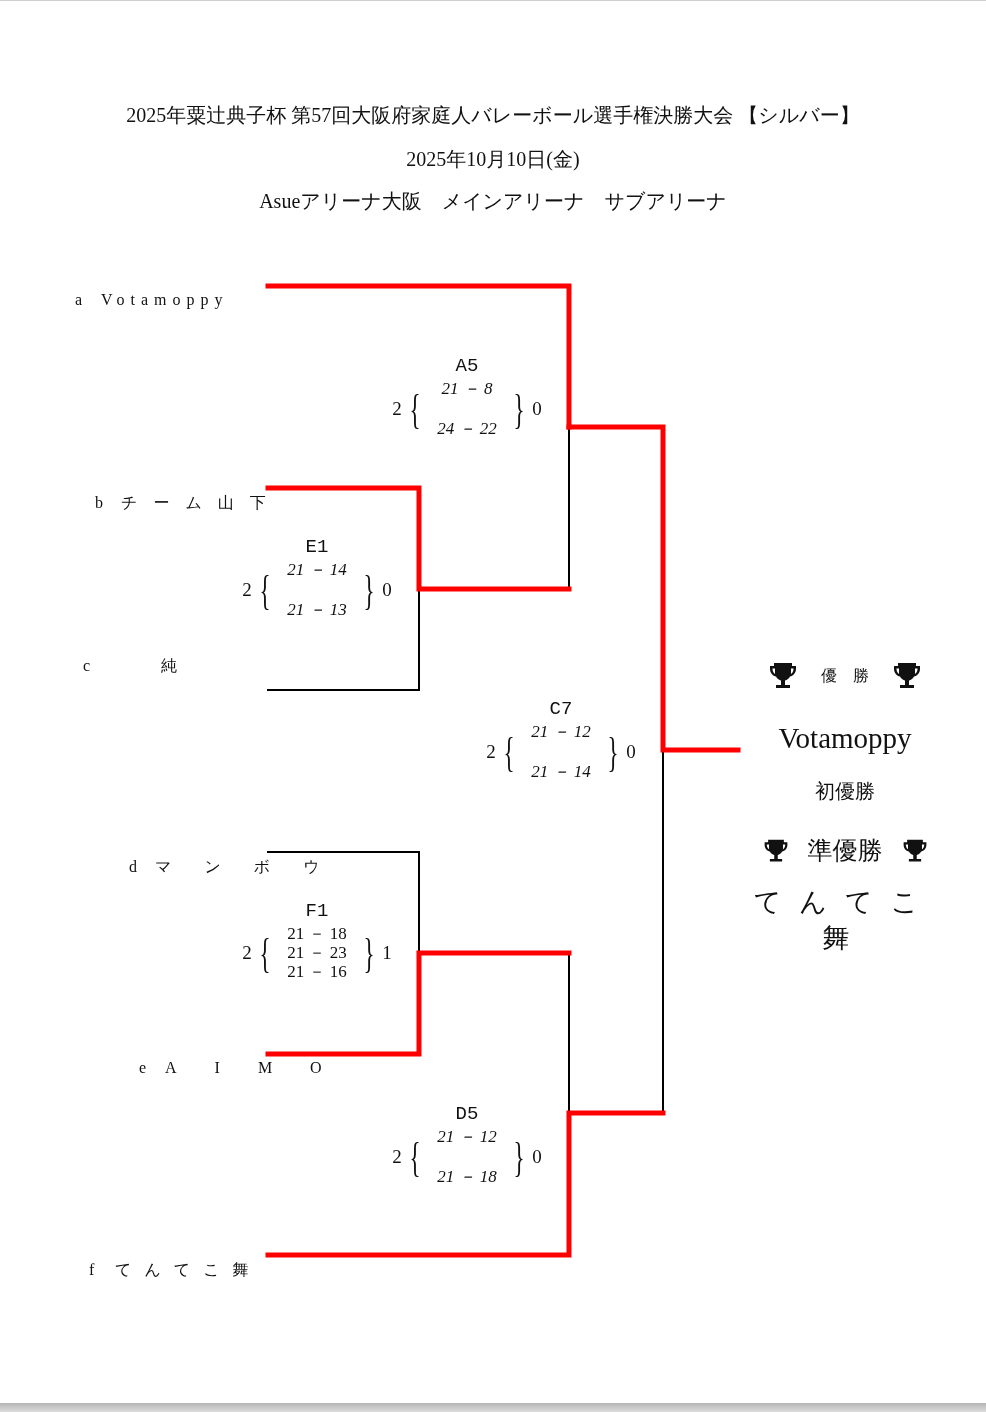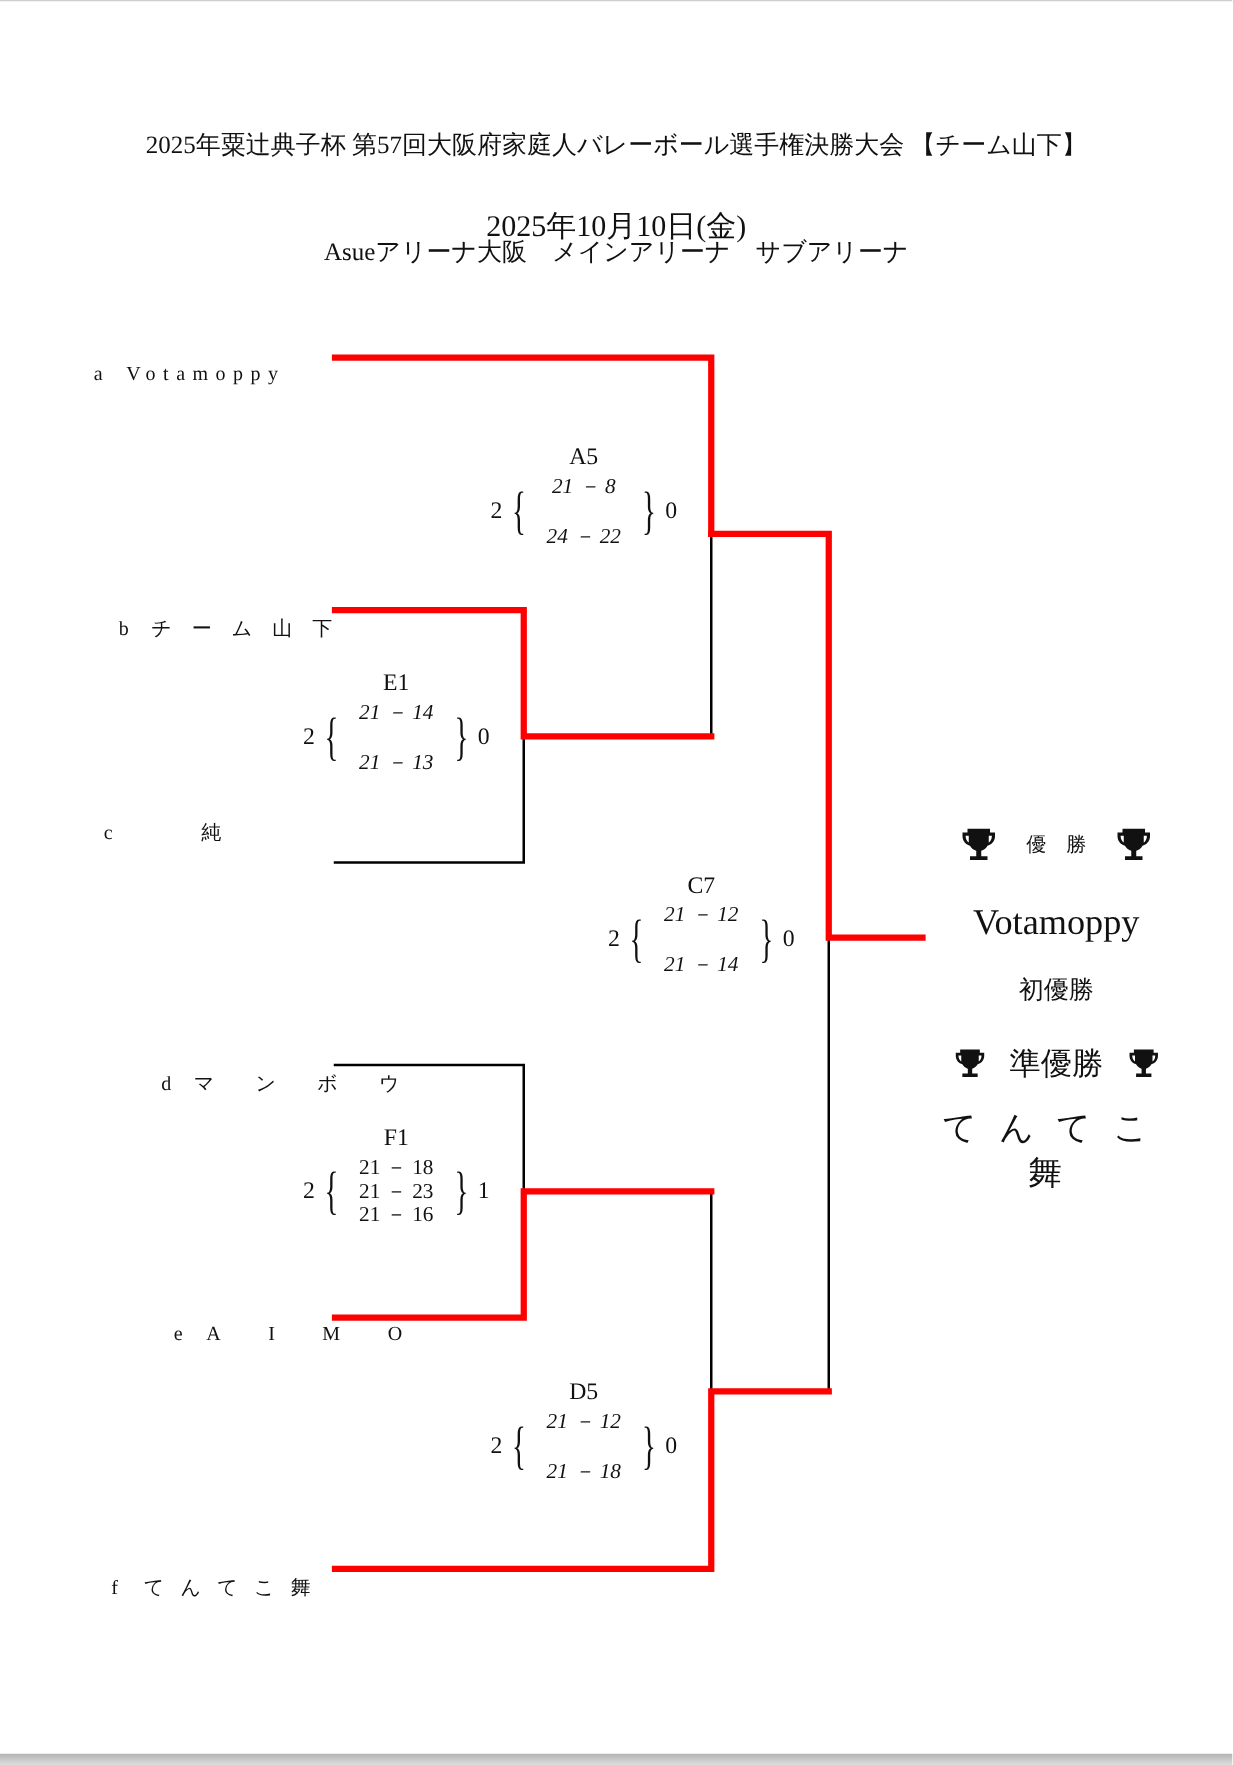--- a/index.html
+++ b/index.html
@@ -3,42 +3,42 @@
 <meta charset="utf-8">
 <style>
   html, body { margin:0; padding:0; }
   body { width:986px; height:1412px; background:#ffffff; position:relative; overflow:hidden;
          font-family:"DejaVu Serif", "Liberation Serif", serif; color:#111; }
   .topline { position:absolute; left:0; top:0; width:986px; height:1px; background:#cfcfcf; }
   .bottom-shadow { position:absolute; left:0; top:1403px; width:986px; height:9px;
         background:linear-gradient(#b5b5b5, #dcdcdc); }
   .hdr { position:absolute; left:0; width:986px; text-align:center; font-family:"Liberation Serif","DejaVu Serif",serif; }
   .hdr.title { top:102px; font-size:20px; }
-  .hdr.date { top:146px; font-size:24px;margin-top:19px; }
+  .hdr.date { top:146px; font-size:20px; }
   .hdr.venue { top:188px; font-size:20px; }
   .team { position:absolute; left:55px; font-size:16px; letter-spacing:6px; font-family:"Liberation Serif","DejaVu Serif",serif; white-space:pre; }
   .team .seed { display:inline-block; width:26px; letter-spacing:0; }
   svg.bracket { position:absolute; left:0; top:0; }
   .match { position:absolute; width:170px; font-family:"Liberation Serif","DejaVu Serif",serif; }
-  .match .code { text-align:center; font-size:19px; }
+  .match .code { text-align:center; font-size:19px;font-family:Liberation Mono, monospace; }
   .match .body { display:flex; align-items:center; justify-content:center; margin-top:2px; }
   .match .sets { font-size:19px; width:16px; text-align:center; }
   .match .games { position:relative; padding:0 8px; margin:0 4px; border-left:none; }
   .match .games .row { font-size:17px; line-height:20px; white-space:pre; text-align:center; }
   .match .games.two .row { line-height:20px;font-style:italic; }
   .lb, .rb { font-size:42px; line-height:42px; font-weight:100; transform:scaleX(0.55); display:inline-block; }
   .result { position:absolute; font-family:"Liberation Serif","DejaVu Serif",serif; text-align:center; }
   .trophy { display:inline-block; width:32px; height:32px; vertical-align:middle; }
 </style>
 </head>
 <body>
 
 <div class="topline"></div>
 
-<div class="hdr title">2025年粟辻典子杯 第57回大阪府家庭人バレーボール選手権決勝大会 【チーム山下】</div>
+<div class="hdr title">2025年粟辻典子杯 第57回大阪府家庭人バレーボール選手権決勝大会 【シルバー】</div>
 <div class="hdr date">2025年10月10日(金)</div>
 <div class="hdr venue">Asueアリーナ大阪　メインアリーナ　サブアリーナ</div>
 
 <div class="team" style="top:273px;">
   <span class="seed">a</span><span>Votamoppy</span>
 </div>
 <div class="team" style="top:475px; letter-spacing:16px;">
   <span class="seed">b</span><span>チーム山下</span>
 </div>
 <div class="team" style="top:638px; letter-spacing:10px;">

